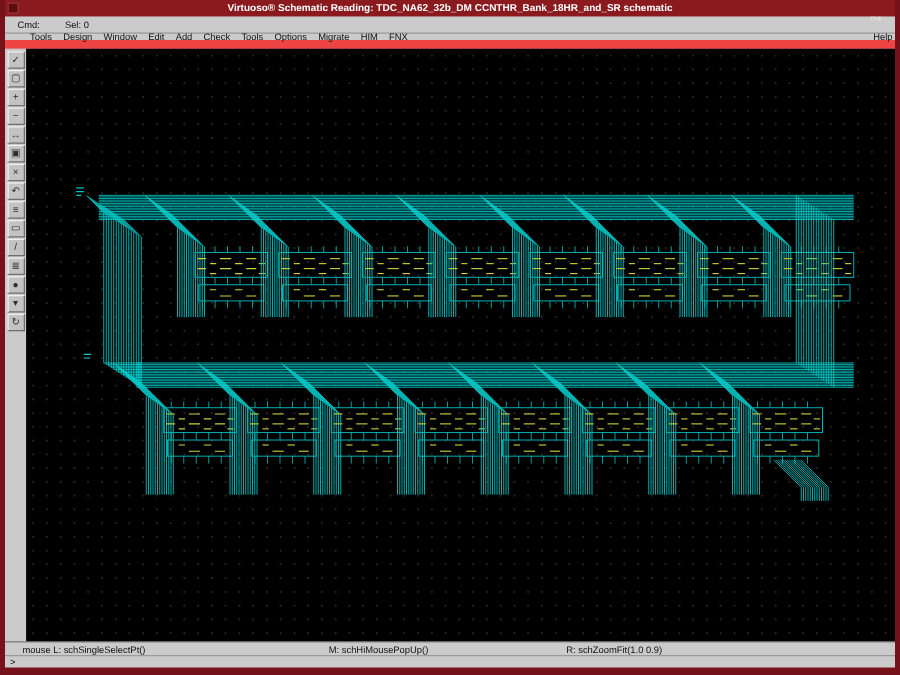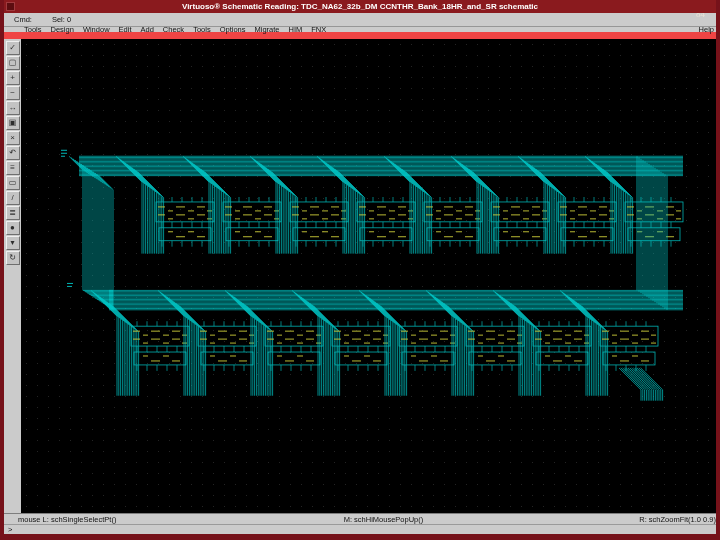--- a/index.html
+++ b/index.html
@@ -34,23 +34,23 @@
               border-color:#efefef #6f6f6f #6f6f6f #efefef; font-size:8px; line-height:11px;
               text-align:center; color:#2e2e2e; overflow:hidden; }
 
   .canvas { flex:1; position:relative; overflow:hidden; background-color:#000;
             background-image:radial-gradient(#242424 0.6px, rgba(0,0,0,0) 0.9px);
             background-size:11px 11px; }
   .canvas svg { position:absolute; inset:0; width:100%; height:100%; }
 
   .statusrow { height:11px; background:#cbcbcb; color:#111; font-size:7.5px; display:flex;
                align-items:center; border-top:1px solid #7e7e7e; flex:none;
-               font-family:"Liberation Sans", sans-serif;justify-content:space-between; }
+               font-family:"Liberation Sans", sans-serif; }
   .status-left { margin-left:14px; width:245px; white-space:nowrap; }
-  .status-mid  { width:215px; white-space:nowrap; }
+  .status-mid  { width:190px; white-space:nowrap; }
   .status-right{ white-space:nowrap; }
 
   .promptrow { height:10px; background:#cbcbcb; color:#111; font-size:7.5px; display:flex;
                align-items:center; border-top:1px solid #9a9a9a; flex:none; }
   .prompt { margin-left:4px; }
 </style>
 </head>
 <body>
 
 <div class="slide-number">84</div>

